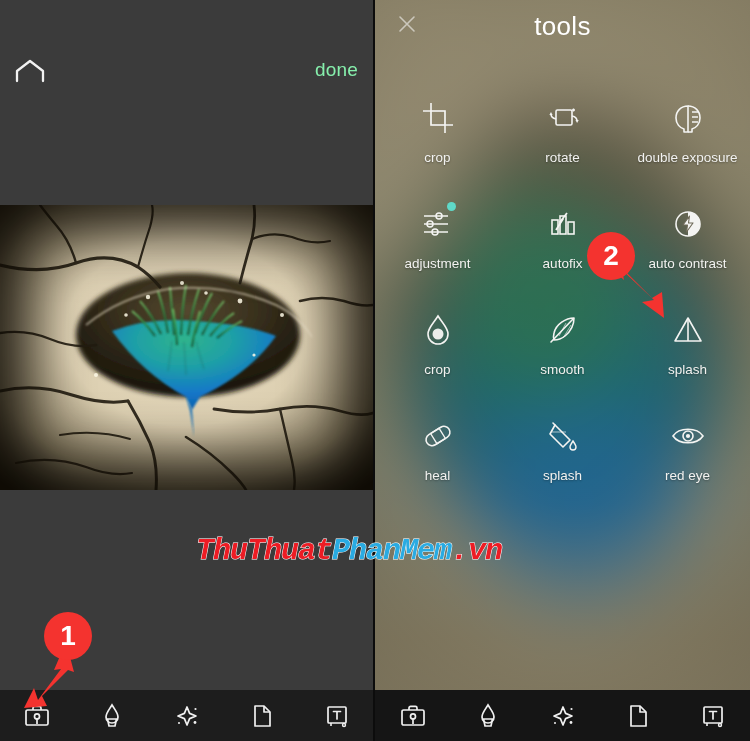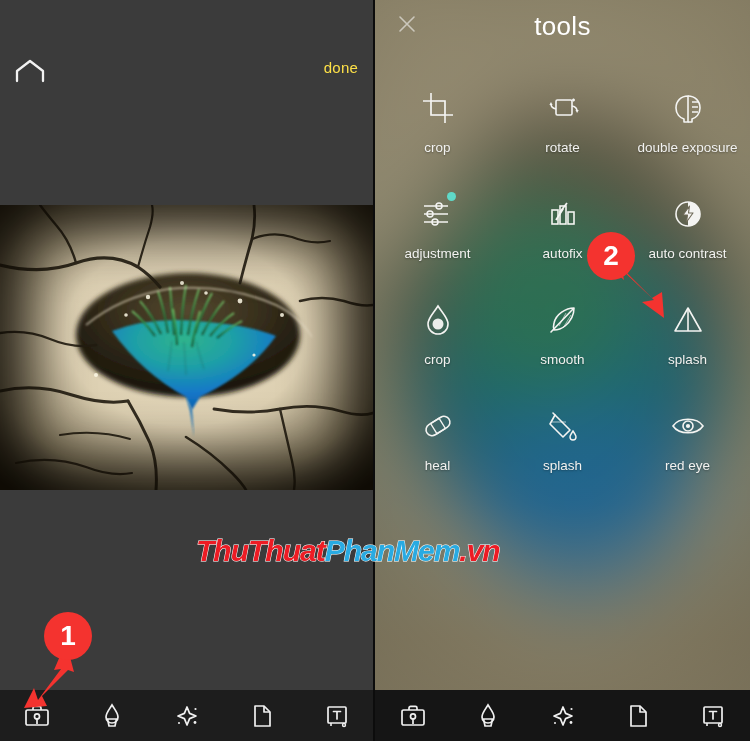--- a/index.html
+++ b/index.html
@@ -9,22 +9,22 @@
   #screen{position:relative;width:750px;height:741px;overflow:hidden;}
 
   
   #left-panel{position:absolute;left:0;top:0;width:374px;height:741px;
               background:#3b3b3b;overflow:hidden;}
 
   #editor-topbar{position:absolute;left:0;top:0;width:374px;height:205px;
                  background:#3b3b3b;}
   #home-icon{position:absolute;left:13px;top:57px;width:34px;height:30px;
              cursor:pointer;}
-  #done-button{position:absolute;right:16px;top:59px;color:#fde047;
-               font-size:15px;letter-spacing:.2px;cursor:pointer;}
+  #done-button{position:absolute;right:16px;top:59px;color:#86efac;
+               font-size:19px;letter-spacing:.2px;cursor:pointer;}
 
   
   #photo-wrap{position:absolute;left:0;top:205px;width:373px;height:285px;
               overflow:hidden;background:#1a1408;}
   .photo-art{position:absolute;left:0;top:0;width:373px;height:285px;}
 
   #editor-blank{position:absolute;left:0;top:490px;width:374px;height:200px;
                 background:#3b3b3b;}
 
   
@@ -41,21 +41,21 @@
               rgba(44,72,84,.22) 68%,
               rgba(104,98,80,.40) 86%,
               rgba(120,112,92,.48) 100%);}
 
   #tools-header{position:absolute;left:0;top:0;width:375px;height:78px;}
   #close-icon{position:absolute;left:20px;top:12px;width:24px;height:24px;
               cursor:pointer;opacity:.55;}
   #tools-title{position:absolute;left:0;top:11px;width:375px;text-align:center;
                color:#fff;font-size:26px;letter-spacing:.3px;}
 
-  #tools-grid{position:absolute;left:0;top:78px;width:375px;}
+  #tools-grid{position:absolute;left:0;top:88px;width:375px;}
   .tool-row{display:flex;width:375px;height:106px;}
   .tool-cell{flex:1;position:relative;display:flex;flex-direction:column;
              align-items:center;justify-content:flex-start;cursor:pointer;}
   .tool-ico{height:44px;display:flex;align-items:center;justify-content:center;
             margin-top:8px;position:relative;}
   .tool-label{color:#f2f2f0;font-size:13.5px;margin-top:10px;
               text-shadow:0 1px 2px rgba(0,0,0,.35);white-space:nowrap;}
   .badge-dot{position:absolute;width:9px;height:9px;border-radius:50%;
              top:-2px;right:-2px;}
 
@@ -64,21 +64,21 @@
               background:#191919;display:flex;align-items:center;}
   #left-nav{left:0;width:374px;background:#1d1d1d;}
   #right-nav{left:375px;background:#151515;}
   .nav-item{flex:1;display:flex;align-items:center;justify-content:center;
             cursor:pointer;}
 
   
   #watermark{position:absolute;left:196px;top:534px;font-size:30px;
              font-weight:bold;font-style:italic;letter-spacing:-1px;
              white-space:nowrap;z-index:40;
-             font-family:Liberation Sans, sans-serif;}
+             font-family:Liberation Mono, monospace;}
   #watermark span{ -webkit-text-stroke:1px #fff; paint-order:stroke fill;}
   .wm-red{color:#ed1c24;}
   .wm-blue{color:#29abe2;}
 
   
   .marker{position:absolute;border-radius:50%;background:#f4332f;
           color:#fff;display:flex;align-items:center;justify-content:center;
           font-size:28px;font-weight:bold;z-index:50;}
   #marker-1{left:44px;top:612px;width:48px;height:48px;}
   #marker-2{left:587px;top:232px;width:48px;height:48px;}

